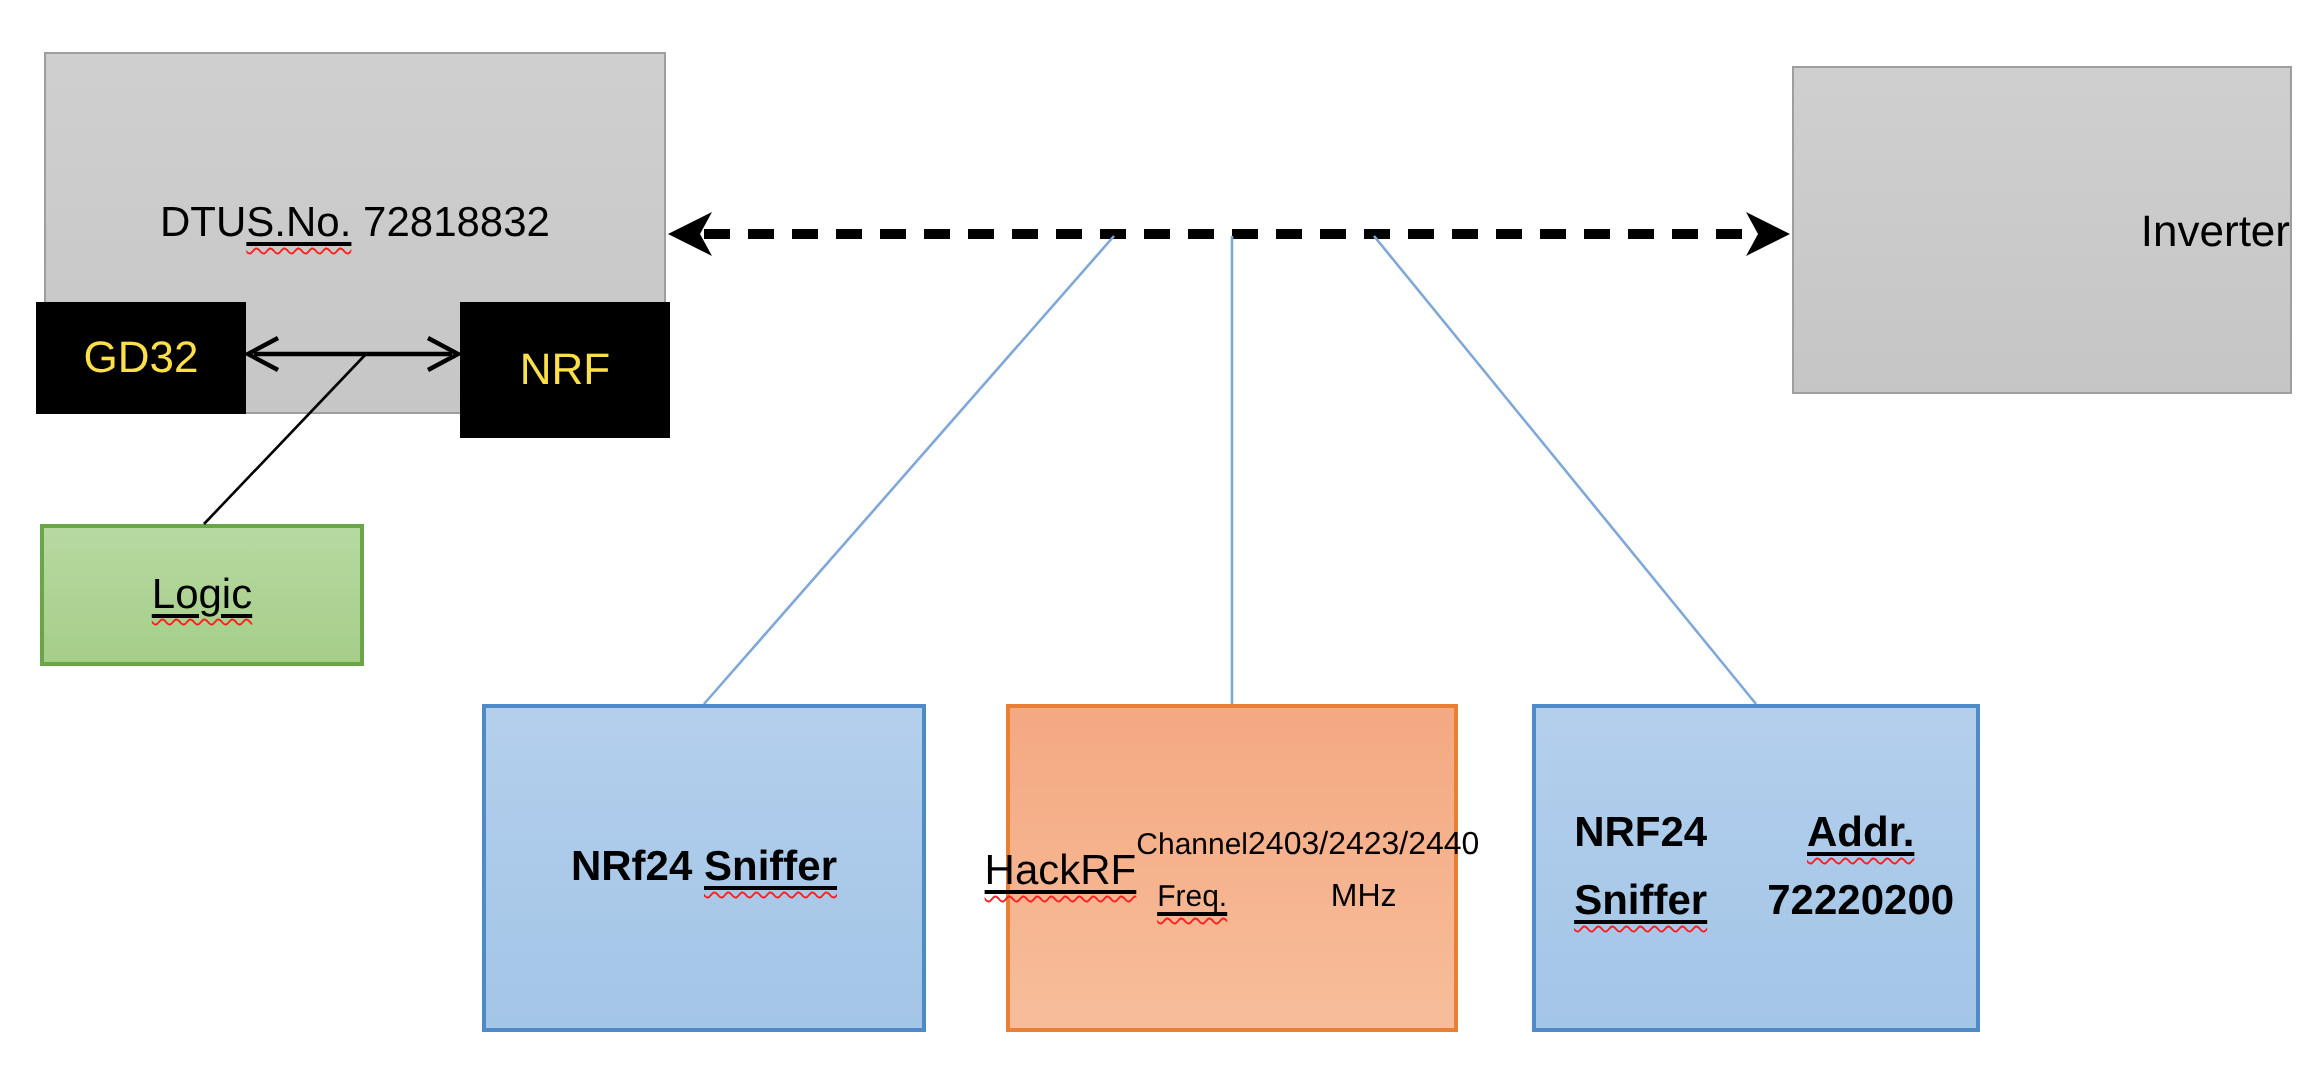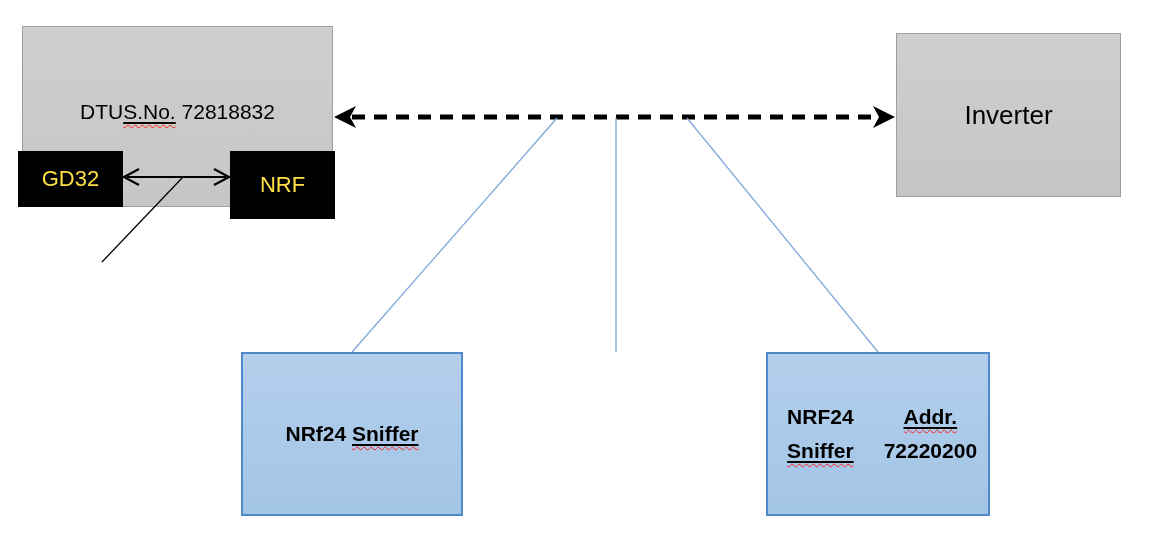--- a/index.html
+++ b/index.html
@@ -52,24 +52,24 @@
   #gd32-chip { left: 18px;  top: 151px; width: 105px; height: 56px; }
   #nrf-chip  { left: 230px; top: 151px; width: 105px; height: 68px; }
 
   #logic-box {
     left: 20px; top: 262px; width: 162px; height: 71px;
     background: linear-gradient(180deg, #b6d9a0 0%, #a5ce89 100%);
     border: 2px solid #6aa547;
     font-size: 21px;
   }
   #inverter-box {
-    left: 896px; top: 33px; width: 225px; height: 164px;
+    left: 896px; top: 33px; width: 250px; height: 164px;
     background: linear-gradient(180deg, #cfcfcf 0%, #c5c5c5 100%);
     border: 1px solid #9e9e9e;
-    font-size: 26px; line-height: 33px;
+    font-size: 22px; line-height: 33px; justify-content: flex-end;
   }
   .sniffer {
     background: linear-gradient(180deg, #b3cfec 0%, #a3c5e6 100%);
     border: 2px solid #4e8ac8;
     font-size: 21px; line-height: 34px; font-weight: bold;
   }
   #sniffer-dtu-box      { left: 241px; top: 352px; width: 222px; height: 164px; }
   #sniffer-inverter-box { left: 766px; top: 352px; width: 224px; height: 164px; }
   #hackrf-box {
     left: 503px; top: 352px; width: 226px; height: 164px;
@@ -118,29 +118,37 @@
     <div>DTU</div>
     <div><span class="ul"><span class="sq">S.No.</span></span><span> 72818832</span></div>
   </div>
   <div class="chip" id="gd32-chip">
     <span>GD32</span>
   </div>
   <div class="chip" id="nrf-chip">
     <span>NRF</span>
   </div>
 
+  <div class="box" id="logic-box">
+    <div><span class="ul"><span class="sq">Logic</span></span></div>
+  </div>
 
   <div class="box" id="inverter-box">
     <div>Inverter</div>
   </div>
 
   <div class="box sniffer" id="sniffer-dtu-box">
     <div><span>NRf24 </span><span class="ul"><span class="sq">Sniffer</span></span></div>
   </div>
 
+  <div class="box" id="hackrf-box">
+    <div class="title"><span class="ul"><span class="sq">HackRF</span></span></div>
+    <div class="sub"><span>Channel </span><span class="ul"><span class="sq">Freq.</span></span></div>
+    <div class="freqs">2403/2423/2440 MHz</div>
+  </div>
 
   <div class="box sniffer" id="sniffer-inverter-box">
     <div><span>NRF24 </span><span class="ul"><span class="sq">Sniffer</span></span></div>
     <div><span class="ul"><span class="sq">Addr.</span></span><span> 72220200</span></div>
   </div>
 
   <svg class="layer" id="svg-over">
     <g>
       <line x1="127" y1="177" x2="226" y2="177" stroke="#000" stroke-width="2.2"></line>
       <polyline points="139,169 124,177 139,185" fill="none" stroke="#000" stroke-width="2.2"></polyline>

